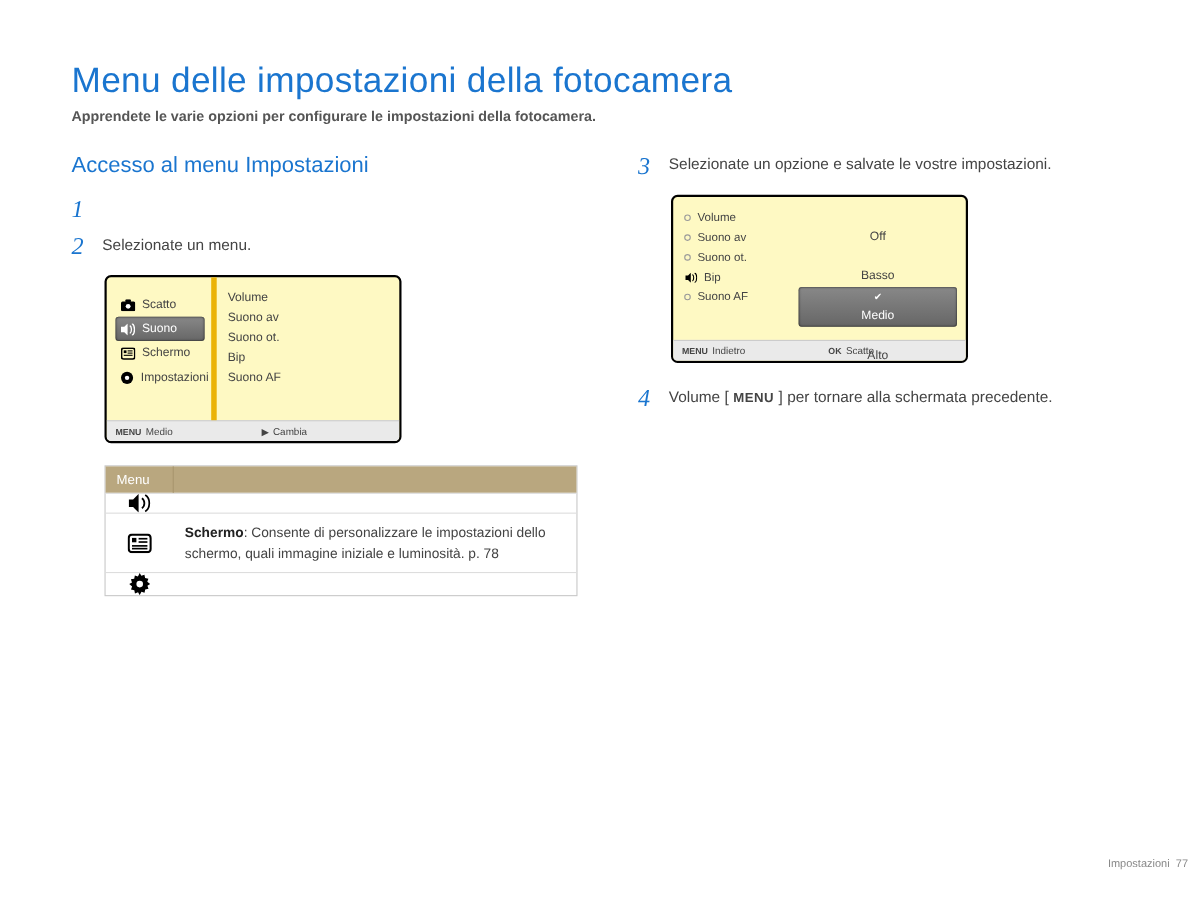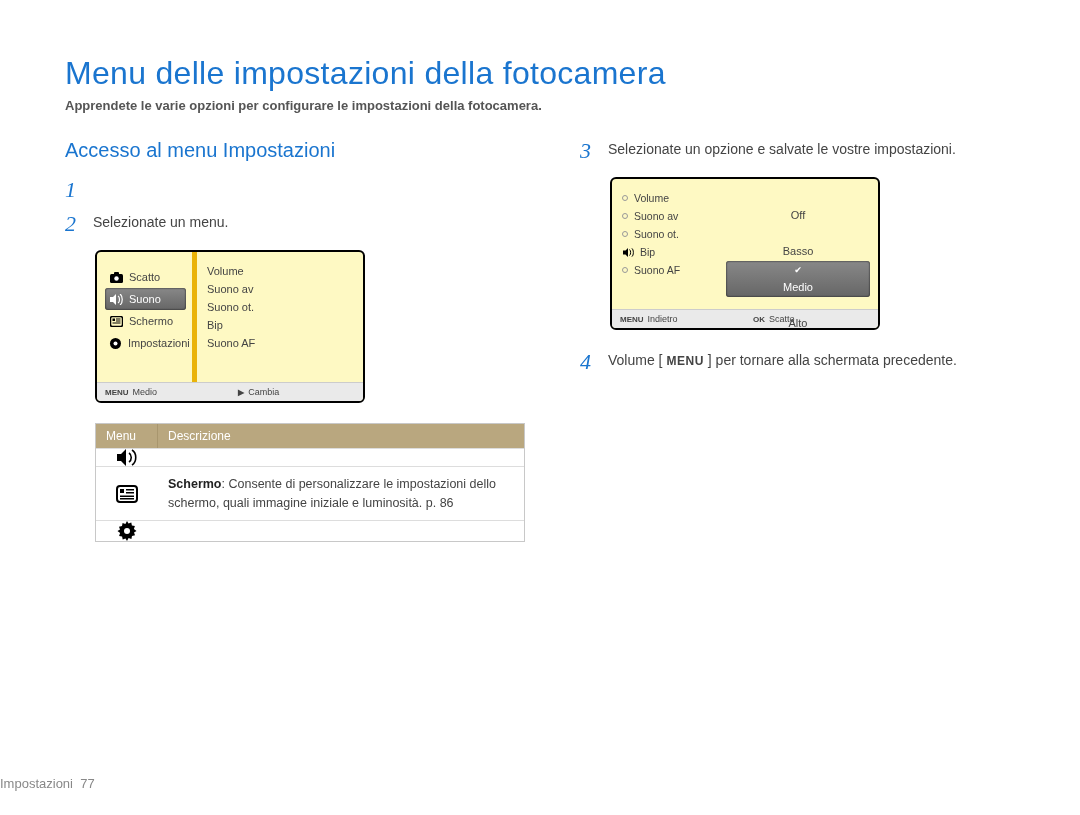--- a/index.html
+++ b/index.html
@@ -201,22 +201,22 @@
     font-weight: 300;
     line-height: 1.45;
     color: #444;
   }
   .dr-text b { font-weight: 700; color: #222; }
 
   .pagefoot {
     position: absolute;
     bottom: 24px;
     width: 100%;
-    text-align: left;
-    font-size: 13px;
+    text-align: right;
+    font-size: 10px;
     color: #888;
     font-weight: 300;
   }
 
   svg { display: inline-block; vertical-align: middle; }
 </style>
 </head>
 <body>
 
 <div class="page">
@@ -297,42 +297,41 @@
           <div>
             <span class="fk">▶</span>
             <span>Cambia</span>
           </div>
         </div>
       </div>
 
       <div class="desc-table">
         <div class="desc-header">
           <div class="dh-menu">Menu</div>
-          <div class="dh-desc">Descrizione</div>
         </div>
         <div class="desc-row">
           <div class="dr-icon">
             <svg width="20" height="17" viewBox="0 0 20 17">
                 <path d="M0 5h4l5-5v17l-5-5H0z" fill="#000"></path>
                 <path d="M12 4c3 2 3 7 0 9M15 1c5 3 5 12 0 15" stroke="#000" stroke-width="1.6" fill="none"></path>
               </svg>
           </div>
         </div>
         <div class="desc-row">
           <div class="dr-icon">
             <svg width="22" height="18" viewBox="0 0 22 18">
                 <rect x="1" y="1" width="20" height="16" rx="3" fill="none" stroke="#000" stroke-width="2"></rect>
                 <rect x="4" y="4" width="4" height="4" fill="#000"></rect>
                 <rect x="10" y="4" width="8" height="1.5" fill="#000"></rect>
                 <rect x="10" y="7" width="8" height="1.5" fill="#000"></rect>
                 <rect x="4" y="10.5" width="14" height="1.5" fill="#000"></rect>
                 <rect x="4" y="13" width="14" height="1.5" fill="#000"></rect>
               </svg>
           </div>
-          <div class="dr-text"><b>Schermo</b><span>: Consente di personalizzare le impostazioni dello schermo, quali immagine iniziale e luminosità. p. 86</span></div>
+          <div class="dr-text"><b>Schermo</b><span>: Consente di personalizzare le impostazioni dello schermo, quali immagine iniziale e luminosità. p. 78</span></div>
         </div>
         <div class="desc-row">
           <div class="dr-icon">
             <svg width="20" height="20" viewBox="0 0 20 20">
                 <path d="M10 0l1.5 2.5 2.8-1 .6 3 3 .6-1 2.8L19.5 10l-2.5 1.5 1 2.8-3 .6-.6 3-2.8-1L10 20l-1.5-2.5-2.8 1-.6-3-3-.6 1-2.8L.5 10l2.5-1.5-1-2.8 3-.6.6-3 2.8 1z" fill="#000"></path>
                 <circle cx="10" cy="10" r="3" fill="#fff"></circle>
               </svg>
           </div>
         </div>
       </div>

